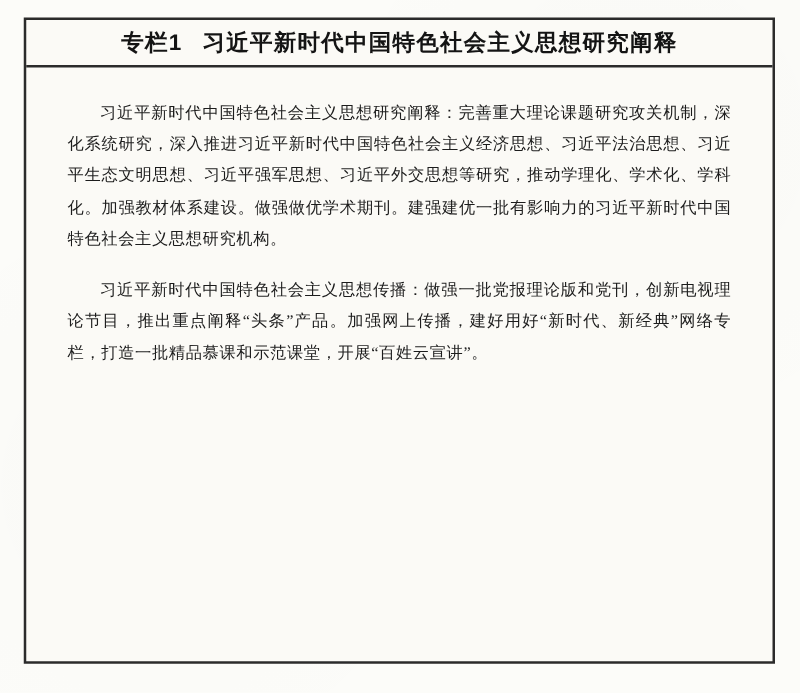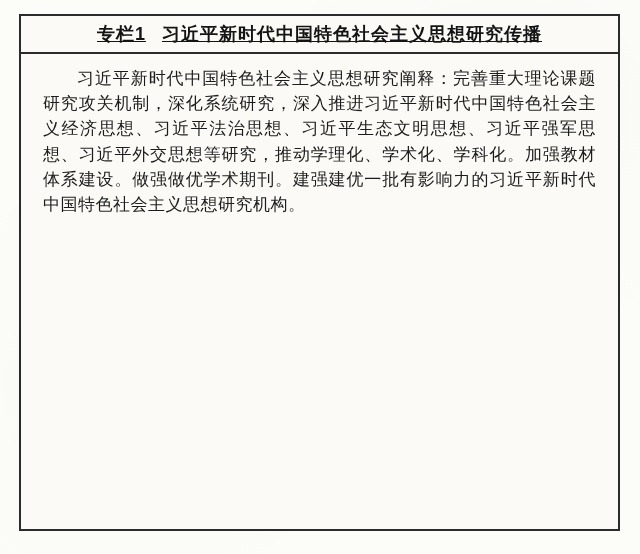--- a/index.html
+++ b/index.html
@@ -37,42 +37,42 @@
     border-bottom: 2px solid #2b2b2b;
     display: flex;
     align-items: center;
     justify-content: center;
     gap: 16px;
     font-family: "Liberation Sans", "DejaVu Sans", sans-serif;
     font-weight: bold;
     font-size: 18px;
     color: #141414;
     letter-spacing: 1px;
-    text-decoration: underline;
   }
   .panel-body {
     padding: 7px 17px 0 17px;
     color: #1c1c1c;
   }
   .para {
-    margin: 5px;
-    font-size: 17px;
+    margin: 16px;
+    font-size: 13px;
     line-height: 25.2px;
     text-indent: 2em;
     text-align: justify;
     letter-spacing: 0.5px;
     font-family: "Liberation Serif", "DejaVu Serif", serif;
   }
 </style>
 </head>
 <body>
 
 <div class="page">
   <div class="panel">
     <div class="panel-header">
       <span class="header-label">专栏1</span>
-      <span class="header-title">习近平新时代中国特色社会主义思想研究传播</span>
+      <span class="header-title">习近平新时代中国特色社会主义思想研究阐释</span>
     </div>
     <div class="panel-body">
       <p class="para">习近平新时代中国特色社会主义思想研究阐释：完善重大理论课题研究攻关机制，深化系统研究，深入推进习近平新时代中国特色社会主义经济思想、习近平法治思想、习近平生态文明思想、习近平强军思想、习近平外交思想等研究，推动学理化、学术化、学科化。加强教材体系建设。做强做优学术期刊。建强建优一批有影响力的习近平新时代中国特色社会主义思想研究机构。</p>
+      <p class="para">习近平新时代中国特色社会主义思想传播：做强一批党报理论版和党刊，创新电视理论节目，推出重点阐释“头条”产品。加强网上传播，建好用好“新时代、新经典”网络专栏，打造一批精品慕课和示范课堂，开展“百姓云宣讲”。</p>
     </div>
   </div>
 </div>
 
 </body></html>

